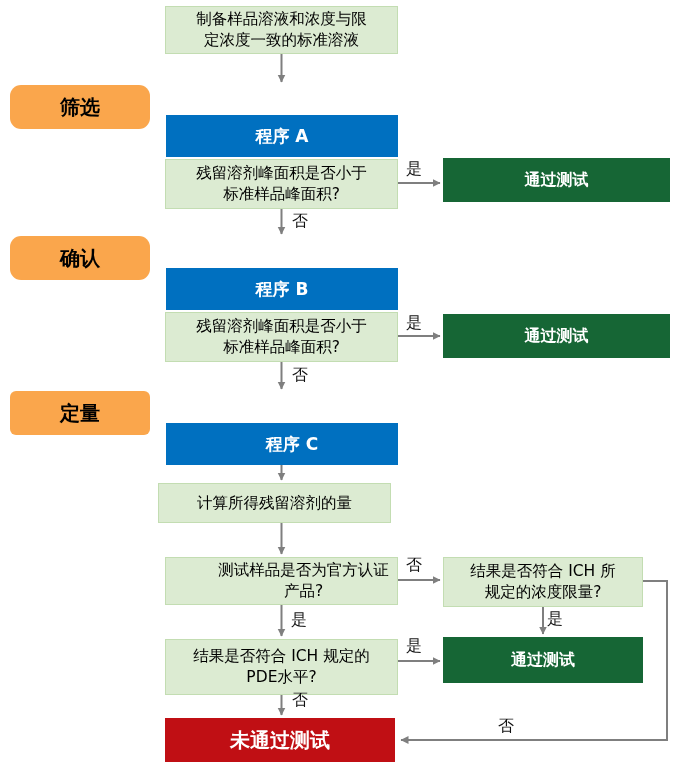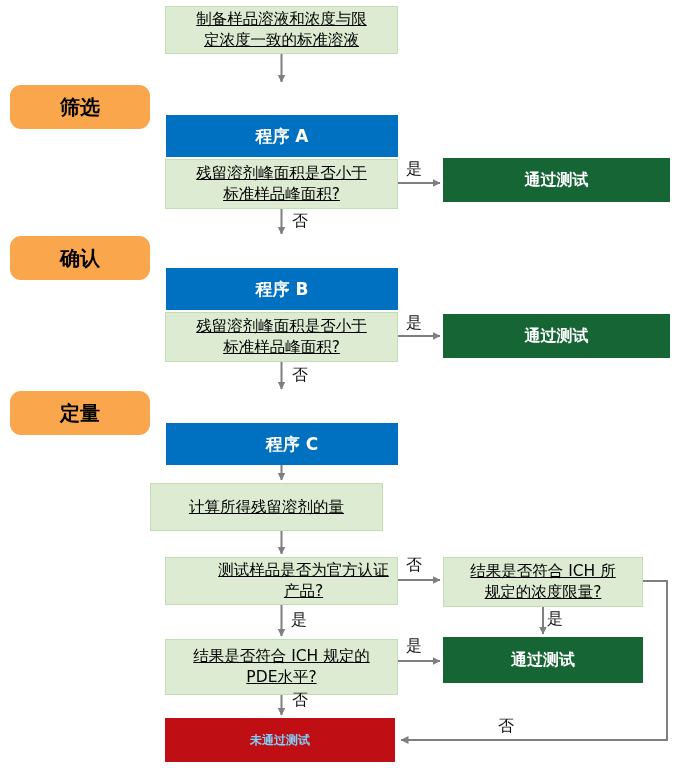--- a/index.html
+++ b/index.html
@@ -10,37 +10,37 @@
   }
   #edges { position:absolute; left:0; top:0; width:678px; height:780px; }
   .box {
     position:absolute; box-sizing:border-box;
     display:flex; flex-direction:column; align-items:center; justify-content:center;
     text-align:center;
   }
   .light {
     background:var(--box-light-green,#DCEBD2);
     border:1px solid var(--box-light-green-border,#C3DDB2);
-    font-size:15.5px; line-height:21px; color:#000;text-decoration:underline;
+    font-size:15.5px; line-height:21px; color:#000;
   }
   .stage {
     background:var(--box-orange,#FAA64C); border-radius:11px;
     font-weight:bold; font-size:20px; color:#000;
   }
   .proc {
     background:var(--box-blue,#0070C0); color:#fff;
     font-weight:bold; font-size:17px;margin-top:31px;
   }
   .pass {
     background:var(--box-dark-green,#166635); color:#fff;
     font-weight:bold; font-size:16px;
   }
   .failbox {
-    background:var(--box-red,#C00F14); color:#7dd3fc;
-    font-weight:bold; font-size:12px;
+    background:var(--box-red,#C00F14); color:#ffffff;
+    font-weight:bold; font-size:20px;
   }
   .edge-label { position:absolute; font-size:16px; color:#111; }
   .line-stroke { stroke:var(--line-gray,#7F7F7F); stroke-width:2; fill:none; }
 </style>
 </head>
 <body>
 
 <div id="canvas">
 
   <svg id="edges" viewBox="0 0 678 780">
@@ -70,21 +70,21 @@
     <span>制备样品溶液和浓度与限</span>
     <span>定浓度一致的标准溶液</span>
   </div>
 
   <div class="box stage" style="left:10px;top:85px;width:140px;height:44px;">
     <span>筛选</span>
   </div>
   <div class="box stage" style="left:10px;top:236px;width:140px;height:44px;">
     <span>确认</span>
   </div>
-  <div class="box stage" style="left:10px;top:391px;width:140px;height:44px;">
+  <div class="box stage" style="left:10px;top:391px;width:140px;height:44px;border-radius:6px;">
     <span>定量</span>
   </div>
 
   <div class="box proc" style="left:166px;top:84px;width:232px;height:42px;">
     <span>程序 A</span>
   </div>
   <div class="box proc" style="left:166px;top:237px;width:232px;height:42px;">
     <span>程序 B</span>
   </div>
   <div class="box proc" style="left:166px;top:392px;width:232px;height:42px;padding-left:20px;">
@@ -92,21 +92,21 @@
   </div>
 
   <div class="box light" style="left:165px;top:159px;width:233px;height:50px;">
     <span>残留溶剂峰面积是否小于</span>
     <span>标准样品峰面积?</span>
   </div>
   <div class="box light" style="left:165px;top:312px;width:233px;height:50px;">
     <span>残留溶剂峰面积是否小于</span>
     <span>标准样品峰面积?</span>
   </div>
-  <div class="box light" style="left:150px;top:483px;width:233px;height:48px;">
+  <div class="box light" style="left:158px;top:483px;width:233px;height:40px;">
     <span>计算所得残留溶剂的量</span>
   </div>
   <div class="box light" style="left:165px;top:557px;width:233px;height:48px;padding-left:44px;">
     <span>测试样品是否为官方认证</span>
     <span>产品?</span>
   </div>
   <div class="box light" style="left:443px;top:557px;width:200px;height:50px;">
     <span>结果是否符合 ICH 所</span>
     <span>规定的浓度限量?</span>
   </div>

